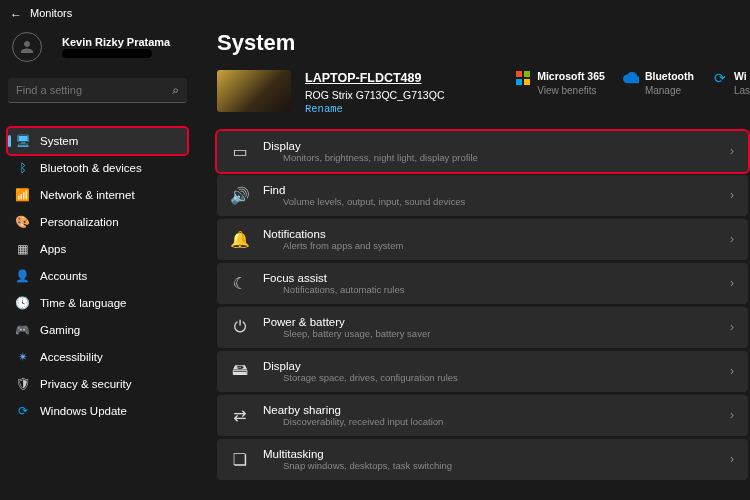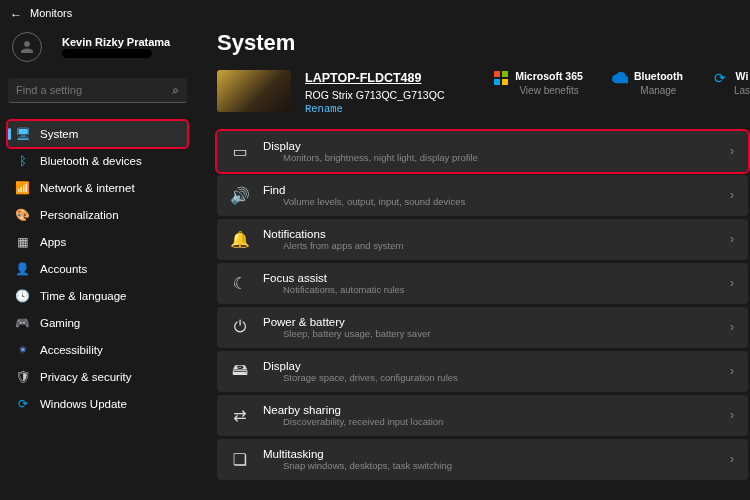--- a/index.html
+++ b/index.html
@@ -6,37 +6,37 @@
 body { background: #1a1a1a; color: #fff; width: 750px; height: 500px; overflow: hidden; display: flex; flex-direction: column; }
 .titlebar { display: flex; align-items: center; padding: 6px 10px; font-size: 11px; gap: 8px; }
 .titlebar .back { font-size: 12px; cursor: pointer; }
 .content { display: flex; flex: 1; overflow: hidden; }
 .sidebar { width: 195px; padding: 0 8px 8px 8px; display: flex; flex-direction: column; gap: 2px; }
 .user { display: flex; align-items: center; gap: 20px; padding: 6px 4px 10px 4px; }
 .avatar { width: 30px; height: 30px; border-radius: 50%; border: 1.5px solid #666; display: flex; align-items: center; justify-content: center; }
 .avatar svg { width: 18px; height: 18px; fill: #666; }
 .user-name { font-size: 11px; font-weight: 600; }
 .user-mask { width: 90px; height: 9px; background: #000; border-radius: 5px; margin-top: 1px; }
-.search { display: flex; align-items: center; background: #252525; border-bottom: 1px solid #555; border-radius: 3px; padding: 5px 8px; margin: 4px 0 16px 0; }
+.search { display: flex; align-items: center; background: #252525; border-bottom: 1px solid #555; border-radius: 3px; padding: 5px 8px; margin: 4px 0 23px 0; }
 .search input { flex: 1; background: transparent; border: none; color: #ccc; font-size: 11px; outline: none; }
 .search .sicon { font-size: 12px; color: #aaa; }
 .nav { list-style: none; display: flex; flex-direction: column; gap: 1px; }
 .nav li { display: flex; align-items: center; gap: 10px; padding: 6px 8px; border-radius: 3px; font-size: 11.5px; cursor: pointer; position: relative; }
 .nav li.active { background: #2d2d2d; }
 .nav li.active::before { content: ""; position: absolute; left: 0; top: 7px; bottom: 7px; width: 2.5px; background: #4cc2ff; border-radius: 2px; }
 .nav .nicon { width: 14px; height: 14px; display: inline-flex; align-items: center; justify-content: center; font-size: 12px; }
 .highlight-red { outline: 2px solid #e4002b; outline-offset: 0; border-radius: 3px; }
 .main { flex: 1; padding: 4px 0 0 22px; overflow-y: auto; }
 .main h1 { font-size: 22px; font-weight: 600; margin-bottom: 14px; }
 .device-row { display: flex; align-items: flex-start; gap: 14px; margin-bottom: 14px; }
 .device-thumb { width: 74px; height: 42px; background: linear-gradient(135deg,#caa43a 0%,#3a2a15 60%,#1a1410 100%); border-radius: 3px; }
 .device-info { font-size: 10.5px; line-height: 1.4; }
 .device-info .dname { font-size: 12.5px; font-weight: 600; text-decoration: underline; }
 .device-info .rename { color: #4cc2ff; cursor: pointer; font-family: Liberation Mono, monospace; }
-.cloud-row { display: flex; gap: 29px; margin-left: auto; align-items: flex-start; text-align: center; }
+.cloud-row { display: flex; gap: 18px; margin-left: auto; align-items: flex-start; }
 .cloud-item { display: flex; gap: 6px; align-items: flex-start; }
 .cloud-icon { width: 16px; height: 16px; display: inline-flex; align-items: center; justify-content: center; font-size: 14px; }
 .cloud-text { font-size: 10.5px; line-height: 1.3; }
 .cloud-text .ct1 { font-weight: 600; }
 .cloud-text .ct2 { color: #888; font-size: 10px; }
 .settings-list { display: flex; flex-direction: column; gap: 3px; padding-right: 2px; }
 .srow { display: flex; align-items: center; gap: 14px; background: #2b2b2b; border-radius: 4px; padding: 9px 14px; cursor: pointer; }
 .srow .ricon { width: 18px; height: 18px; display: inline-flex; align-items: center; justify-content: center; color: #ddd; }
 .srow .rtext { display: flex; flex-direction: column; flex: 1; }
 .srow .rtitle { font-size: 11.5px; }

